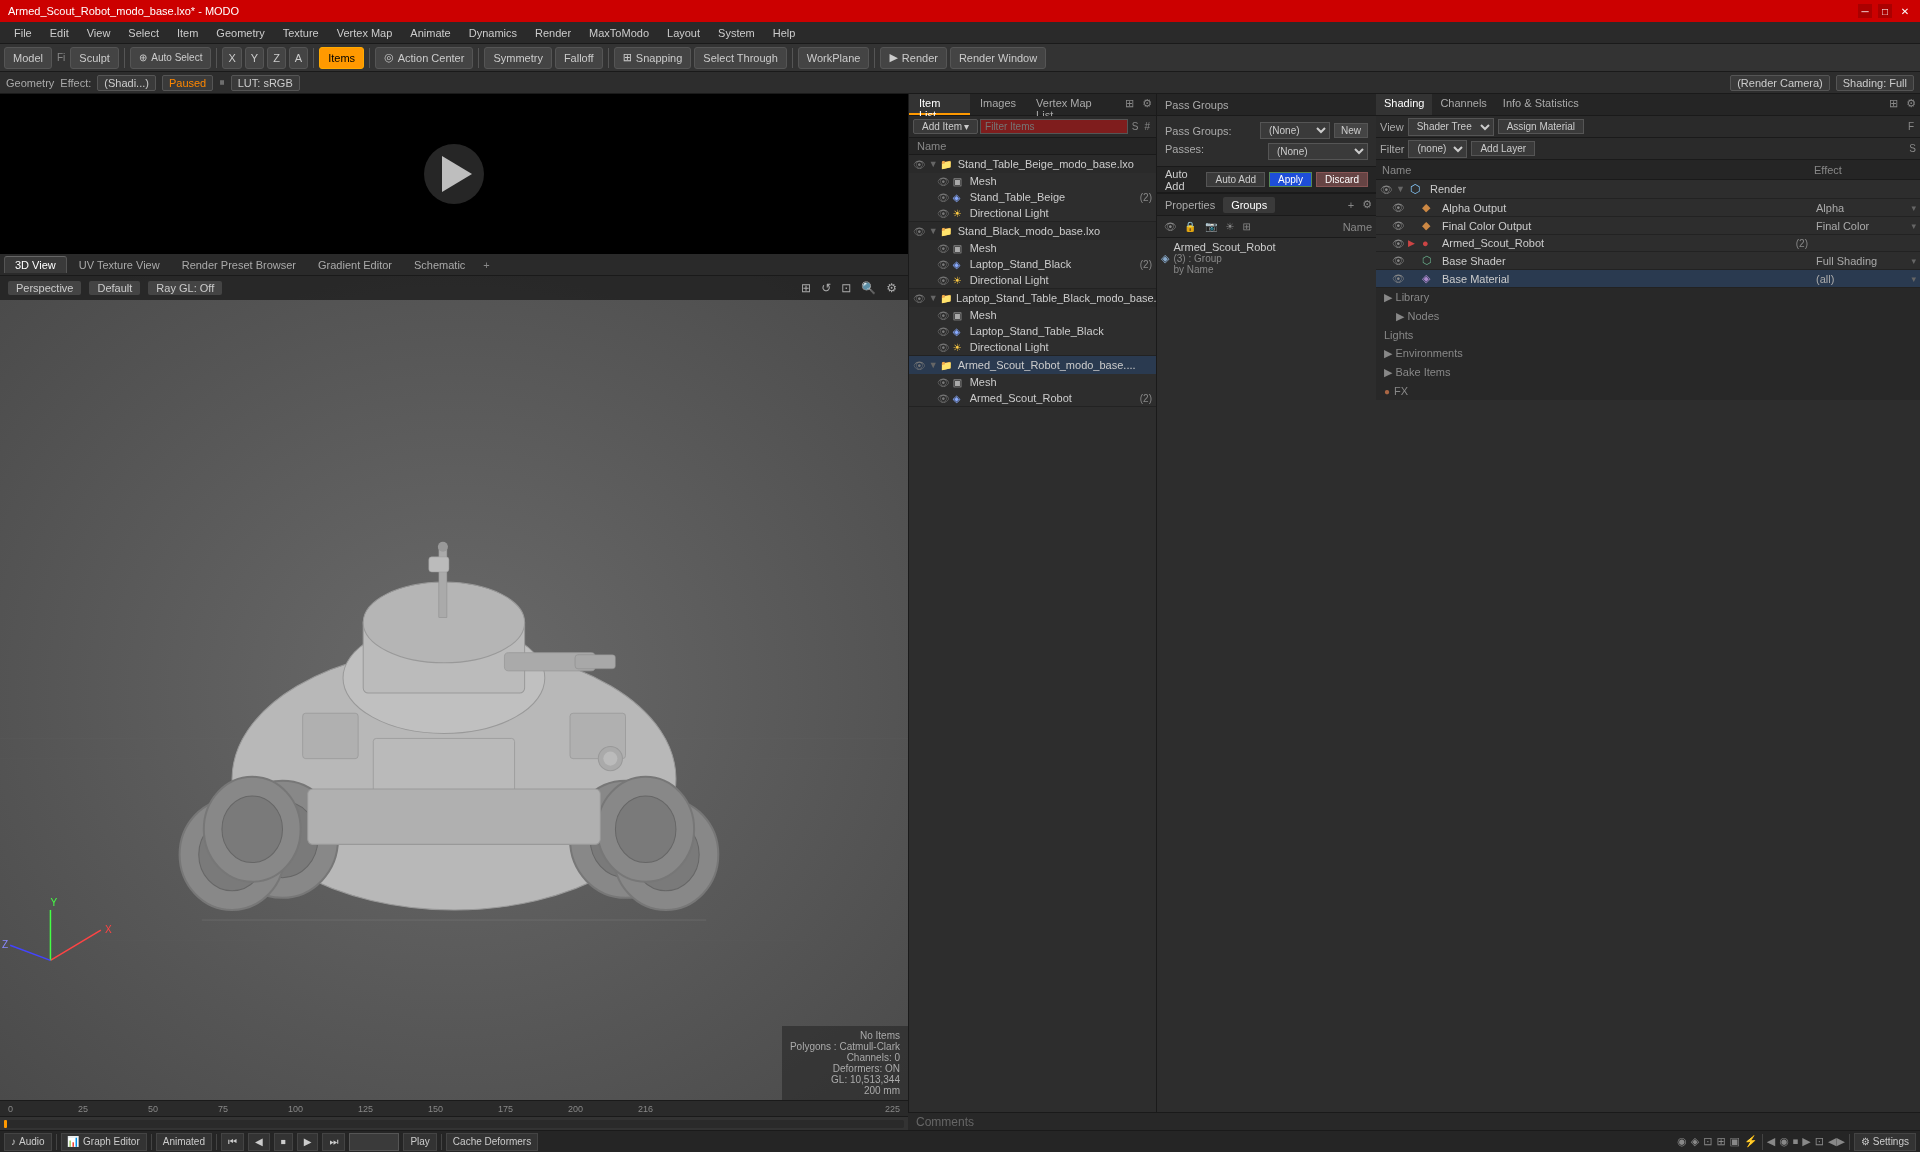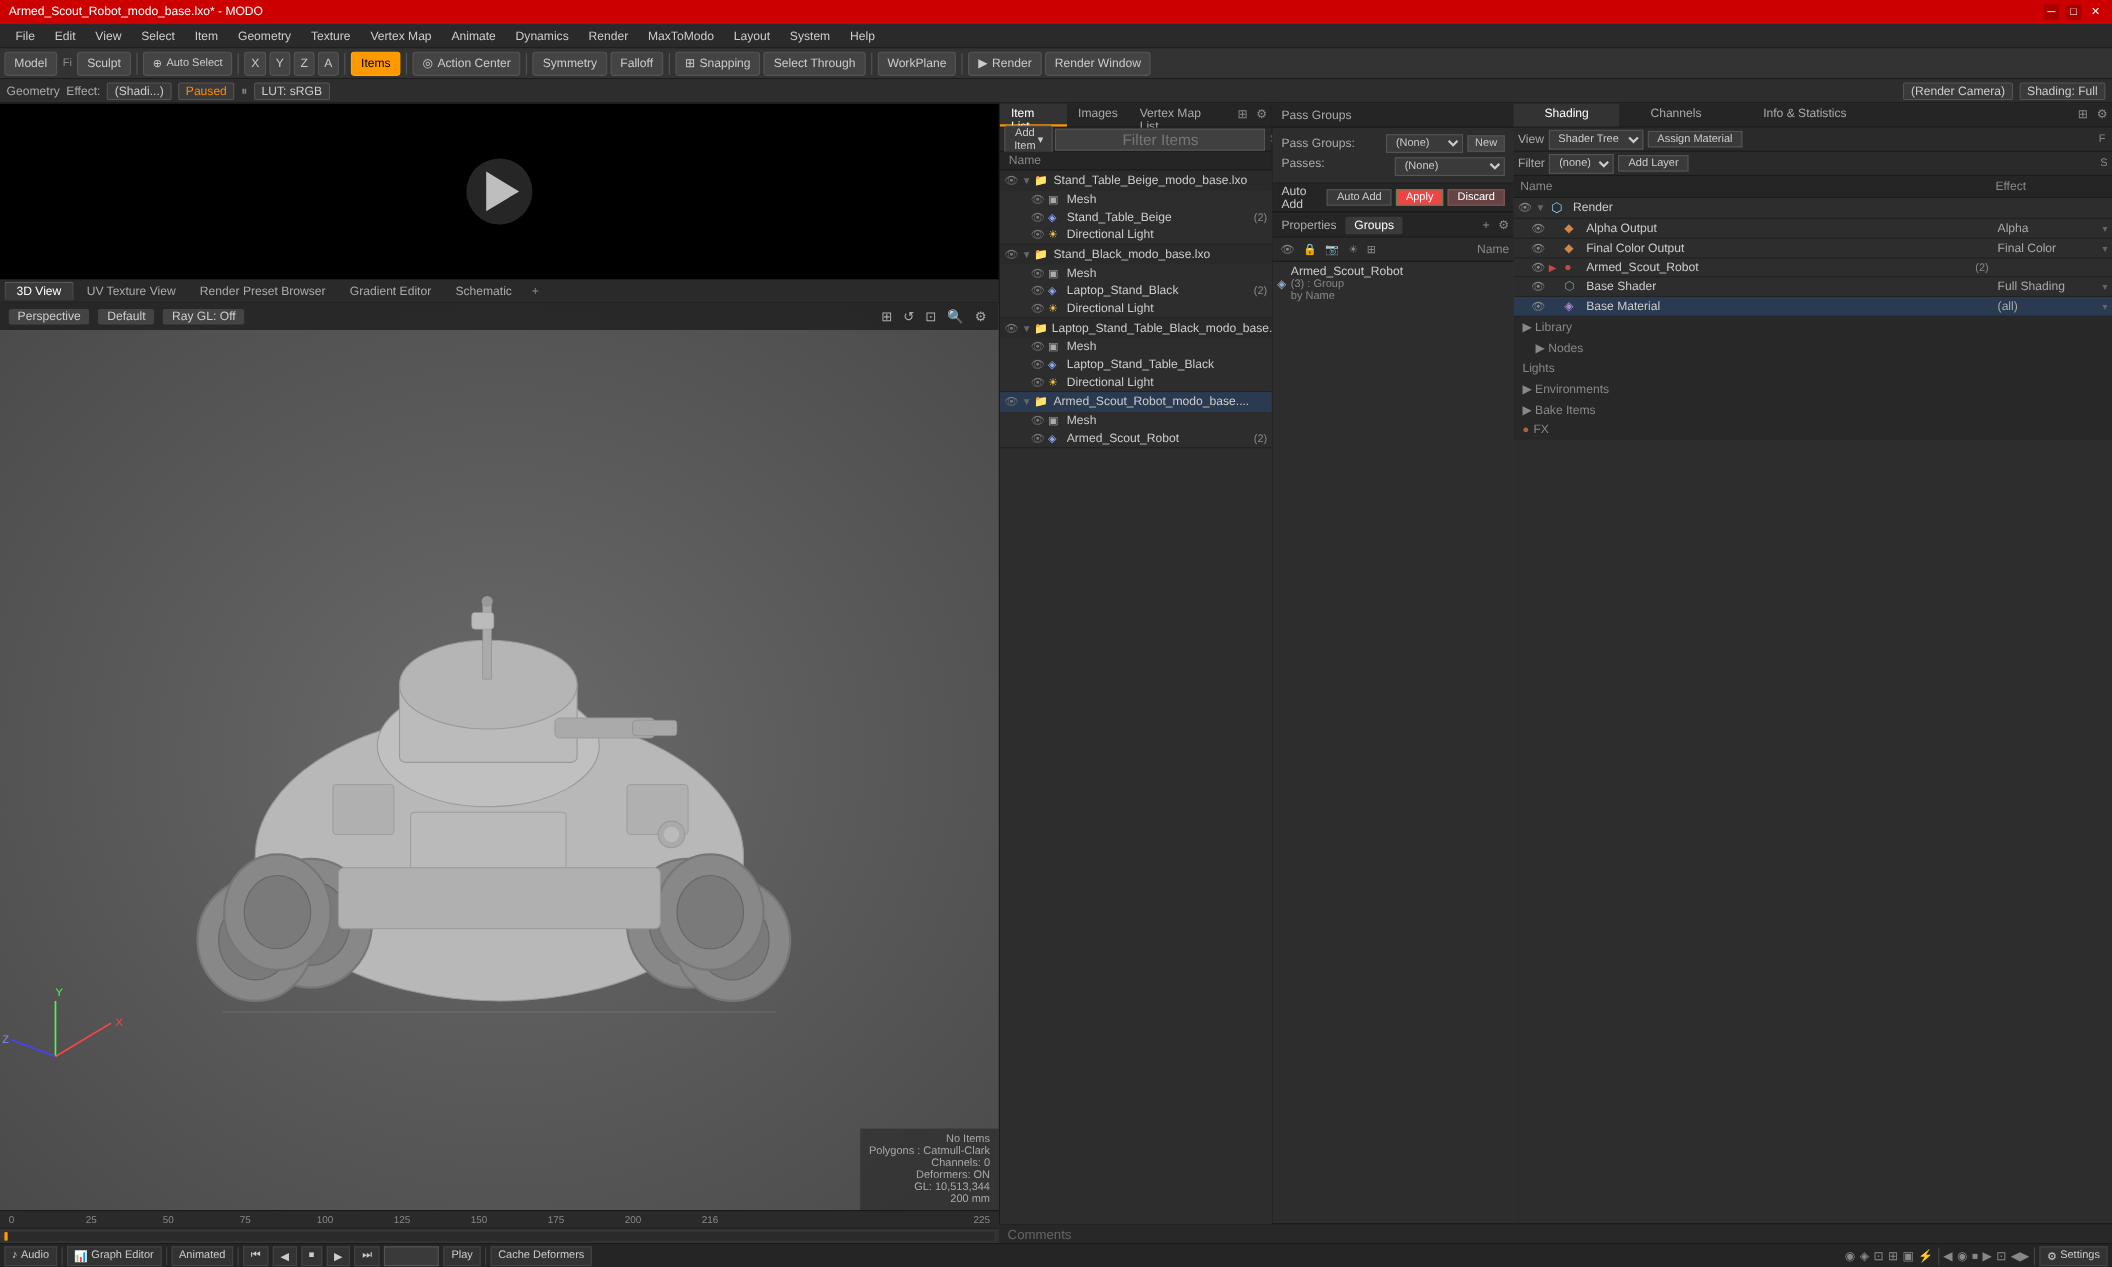--- a/index.html
+++ b/index.html
@@ -238,26 +238,25 @@
       border: 1px solid #555;
       padding: 1px 8px;
       font-size: 10px;
       color: #ccc;
       cursor: pointer;
       border-radius: 2px;
       display: flex; align-items: center; gap: 2px;
     }
     .il-filter {
       flex: 1;
-      background: #404040;
+      background: #7f1d1d;
       border: 1px solid #555;
       padding: 1px 4px;
-      font-size: 14px;
+      font-size: 10px;
       color: #ccc;
-      text-align: center;
     }
     #item-list-header {
       background: #252525;
       padding: 2px 8px;
       font-size: 11px;
       color: #888;
       border-bottom: 1px solid #1a1a1a;
     }
     #item-list-content {
       flex: 1;
@@ -294,21 +293,21 @@
       gap: 4px;
       cursor: pointer;
     }
     #shading-tabs {
       display: flex;
       background: #252525;
       height: 22px;
       border-bottom: 1px solid #1a1a1a;
     }
     .sh-tab {
-      padding: 3px 28px;
+      padding: 3px 8px;
       cursor: pointer;
       font-size: 11px;
       color: #aaa;
     }
     .sh-tab.active {
       color: #fff;
       background: #333;
     }
     #shading-toolbar {
       display: flex;
@@ -378,21 +377,21 @@
     }
     .aa-btn {
       background: #3a3a3a;
       border: 1px solid #555;
       color: #ccc;
       font-size: 10px;
       padding: 1px 8px;
       cursor: pointer;
     }
     .aa-apply {
-      background: #ef4444;
+      background: #1d4ed8;
       border: 1px solid #558855;
       color: #fff;
       font-size: 10px;
       padding: 1px 8px;
       cursor: pointer;
     }
     .aa-discard {
       background: #664444;
       border: 1px solid #885555;
       color: #fff;

